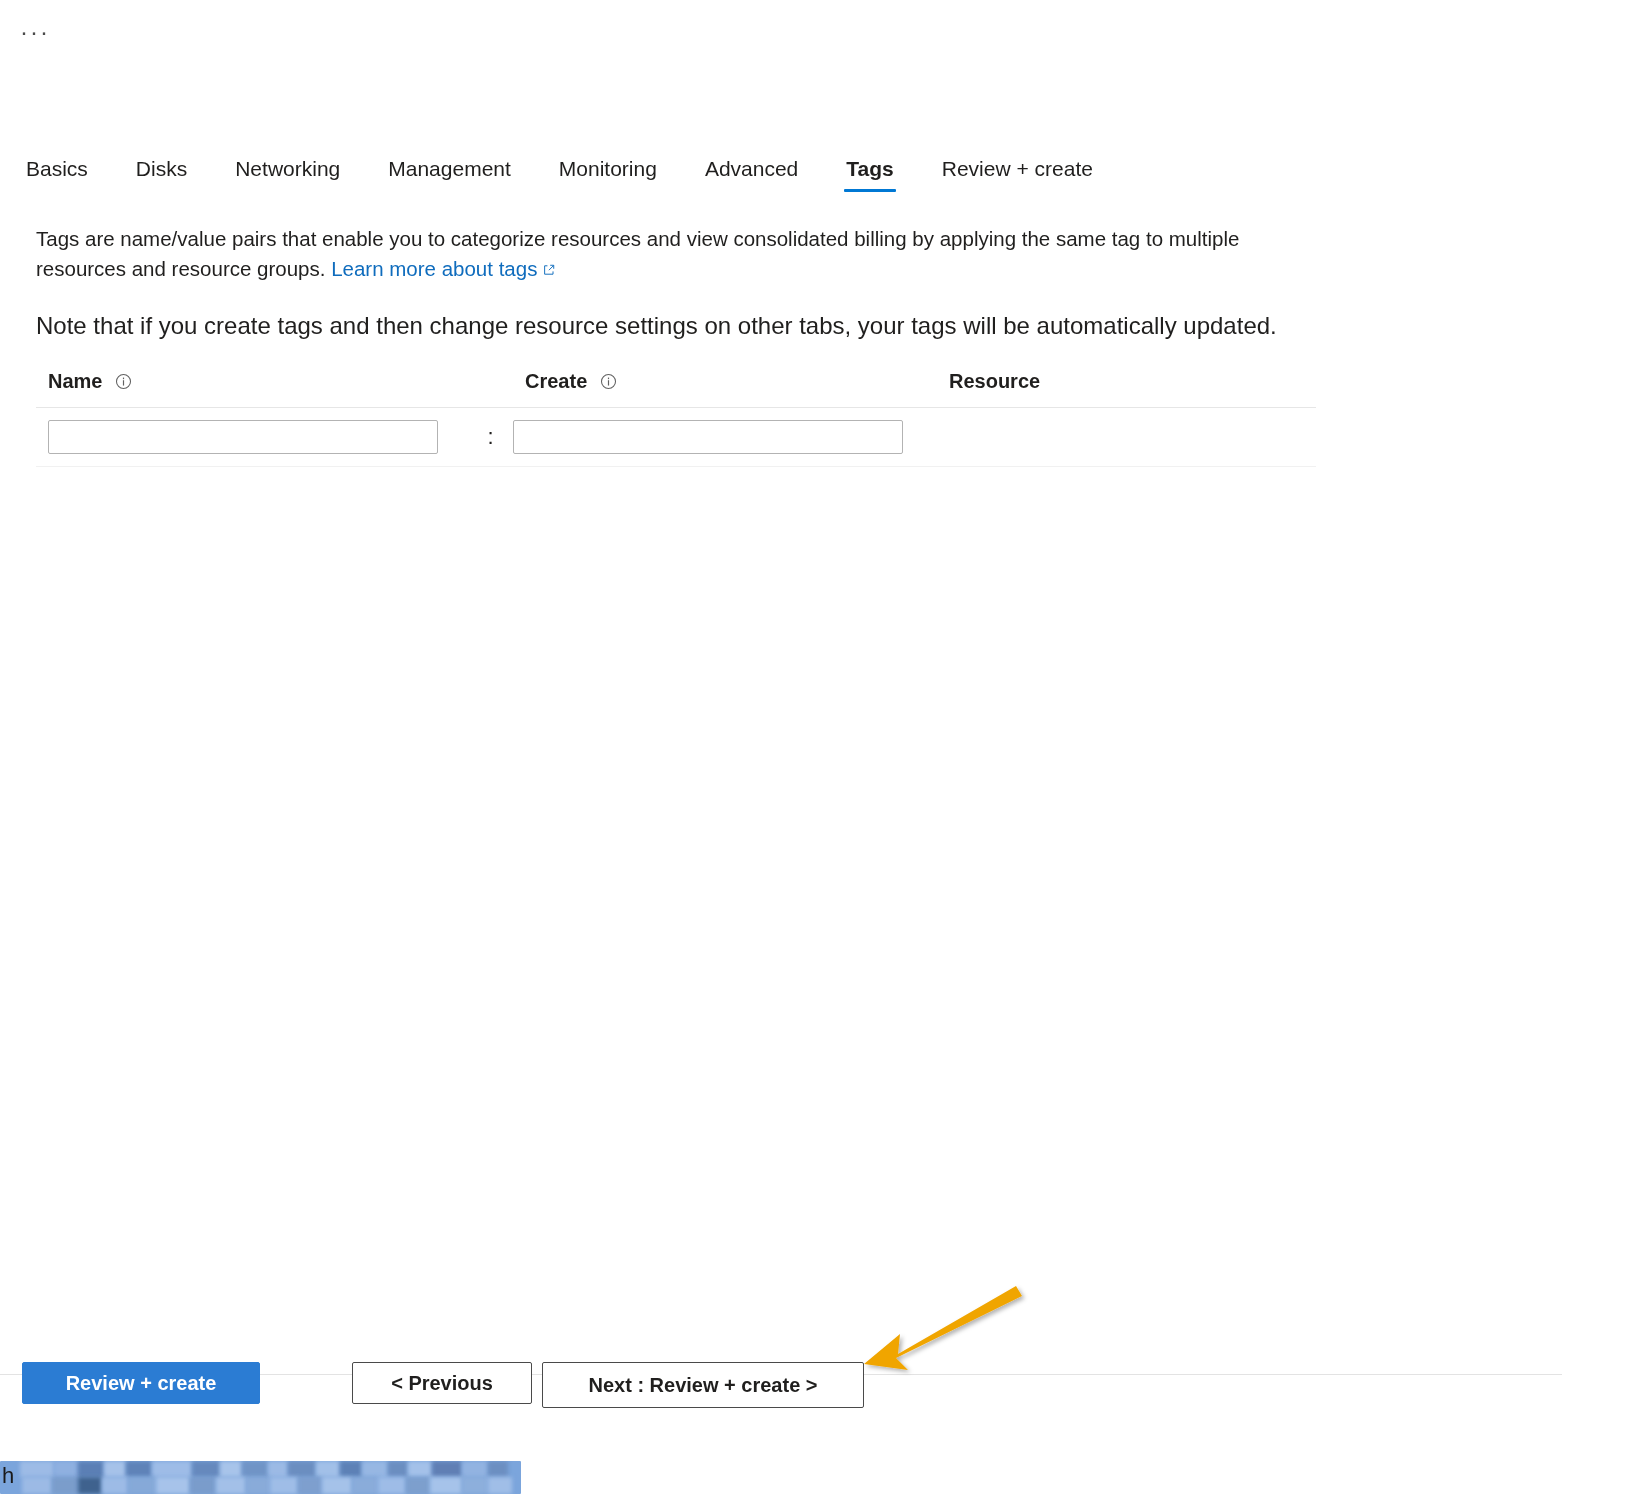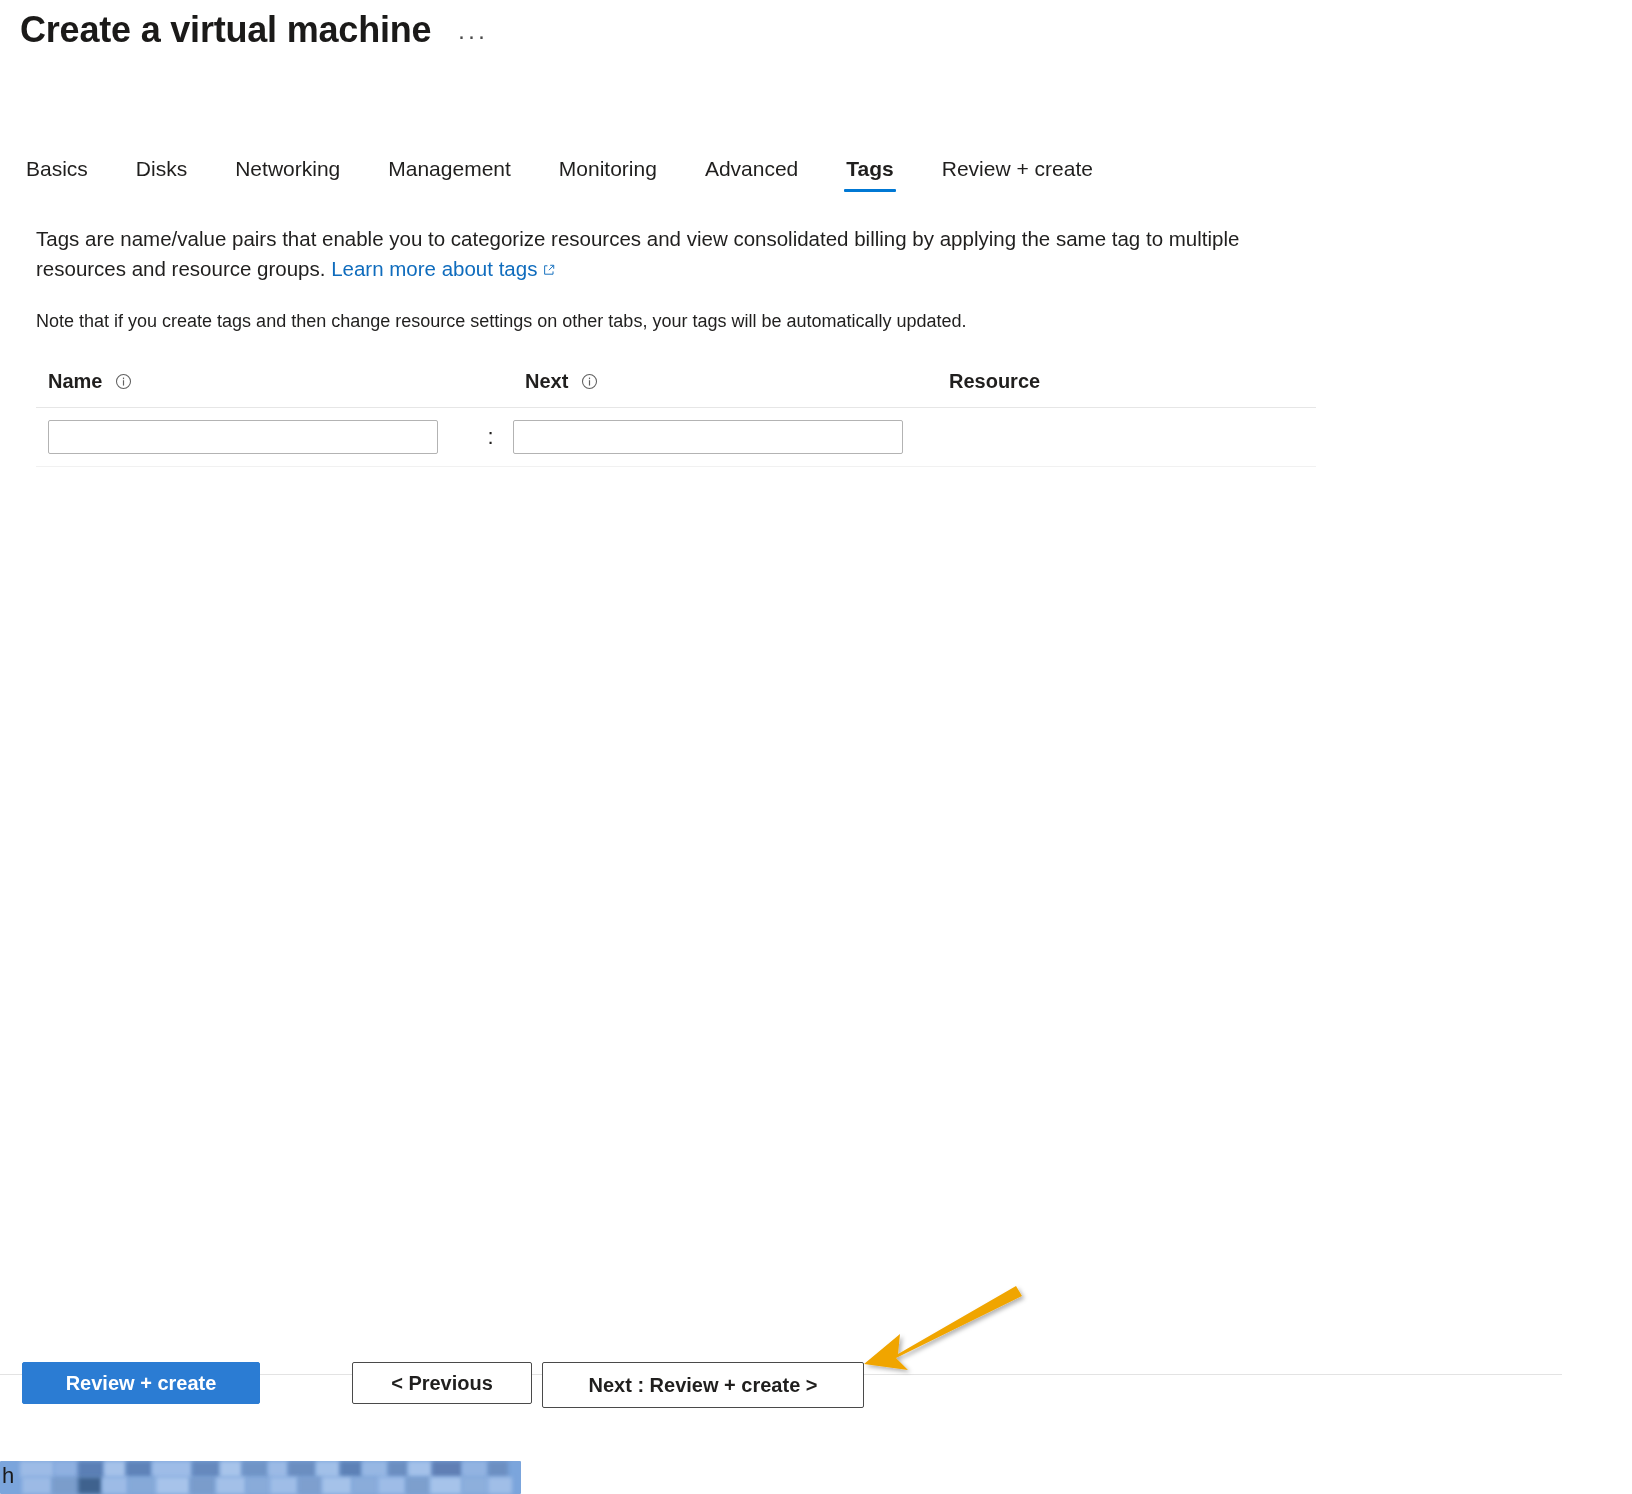--- a/index.html
+++ b/index.html
@@ -99,21 +99,21 @@
     width: 14px;
     height: 14px;
     margin-left: 5px;
     vertical-align: -1px;
   }
   .note {
     position: absolute;
     left: 36px;
     top: 308px;
     width: 1280px;
-    font-size: 18px;
+    font-size: 24px;
     line-height: 1.48;
     color: #201f1e;
   }
 
   
   .tag-grid {
     position: absolute;
     left: 36px;
     top: 370px;
     width: 1280px;
@@ -284,21 +284,20 @@
   }
   .blur-strip .px {
     position: absolute;
     filter: blur(2px);
   }
 </style>
 </head>
 <body>
 
 <div class="page-header">
-  <div class="page-title">Create a virtual machine</div>
   <div class="title-ellipsis">···</div>
 </div>
 
 <div class="tabstrip" id="tabstrip">
     <div class="tab">Basics</div>
     <div class="tab">Disks</div>
     <div class="tab">Networking</div>
     <div class="tab">Management</div>
     <div class="tab">Monitoring</div>
     <div class="tab">Advanced</div>
@@ -326,21 +325,21 @@
           <circle cx="8" cy="8" r="6.6" fill="none" stroke="#616161" stroke-width="1"></circle>
           <rect x="7.45" y="6.8" width="1.1" height="5" fill="#616161"></rect>
           <rect x="7.45" y="4.3" width="1.1" height="1.5" fill="#616161"></rect>
         </svg>
       </span>
     </div>
 
     <div class="col-sep"></div>
 
     <div class="col-value col-head-value">
-      <span class="col-head-text">Next</span>
+      <span class="col-head-text">Create</span>
       <span class="info-icon">
         <svg viewBox="0 0 16 16" width="17" height="17" aria-hidden="true">
           <circle cx="8" cy="8" r="6.6" fill="none" stroke="#616161" stroke-width="1"></circle>
           <rect x="7.45" y="6.8" width="1.1" height="5" fill="#616161"></rect>
           <rect x="7.45" y="4.3" width="1.1" height="1.5" fill="#616161"></rect>
         </svg>
       </span>
     </div>
 
     <div class="col-res col-head-res">

